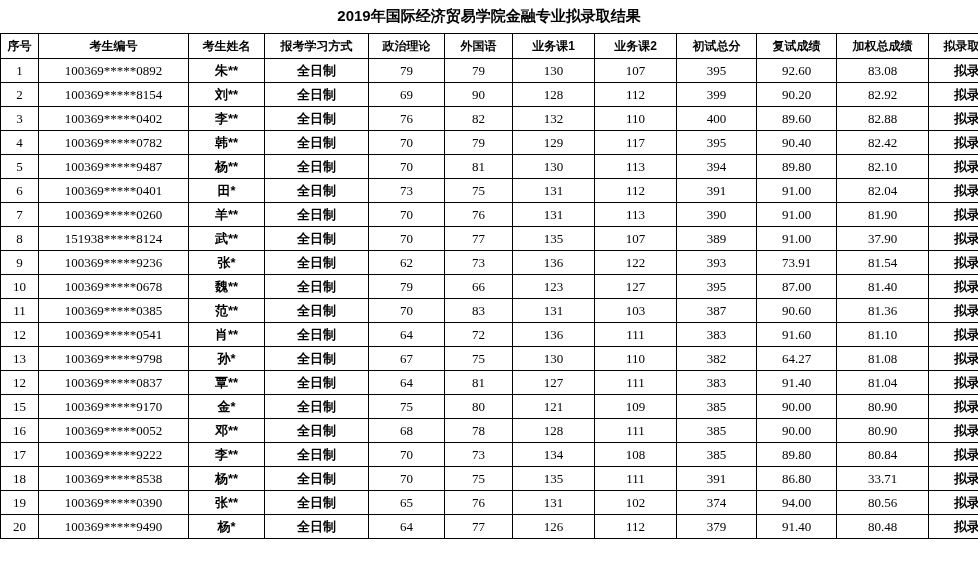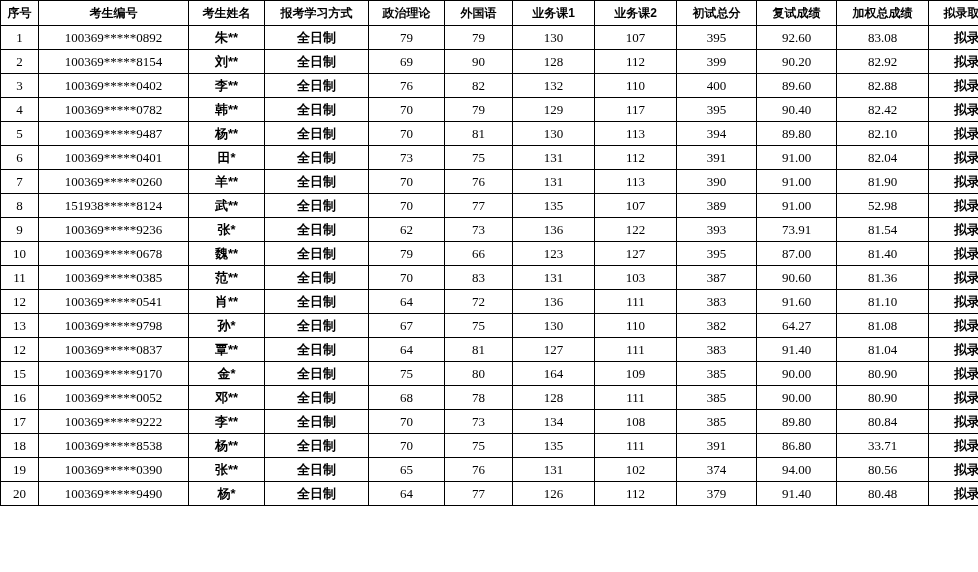--- a/index.html
+++ b/index.html
@@ -71,20 +71,21 @@
   col.c-first { width: 80px; }
   col.c-re    { width: 80px; }
   col.c-total { width: 92px; }
   col.c-res   { width: 90px; }
 </style>
 </head>
 <body>
 
 <div class="page">
 
+  <div class="doc-title">2019年国际经济贸易学院金融专业拟录取结果</div>
 
   <table class="result-table">
     <colgroup>
       <col class="c-idx">
         <col class="c-no">
         <col class="c-name">
         <col class="c-mode">
       <col class="c-pol">
         <col class="c-for">
         <col class="c-b1">
@@ -213,21 +214,21 @@
           <td>8</td>
           <td>151938*****8124</td>
           <td class="name-cell">武**</td>
           <td class="mode-cell">全日制</td>
           <td>70</td>
           <td>77</td>
           <td>135</td>
           <td>107</td>
           <td>389</td>
           <td>91.00</td>
-          <td>52.98</td>
+          <td>37.90</td>
           <td class="admit-cell">拟录取</td>
         </tr>
         <tr>
           <td>9</td>
           <td>100369*****9236</td>
           <td class="name-cell">张*</td>
           <td class="mode-cell">全日制</td>
           <td>62</td>
           <td>73</td>
           <td>136</td>
@@ -307,21 +308,21 @@
           <td>81.04</td>
           <td class="admit-cell">拟录取</td>
         </tr>
         <tr>
           <td>15</td>
           <td>100369*****9170</td>
           <td class="name-cell">金*</td>
           <td class="mode-cell">全日制</td>
           <td>75</td>
           <td>80</td>
-          <td>164</td>
+          <td>121</td>
           <td>109</td>
           <td>385</td>
           <td>90.00</td>
           <td>80.90</td>
           <td class="admit-cell">拟录取</td>
         </tr>
         <tr>
           <td>16</td>
           <td>100369*****0052</td>
           <td class="name-cell">邓**</td>

